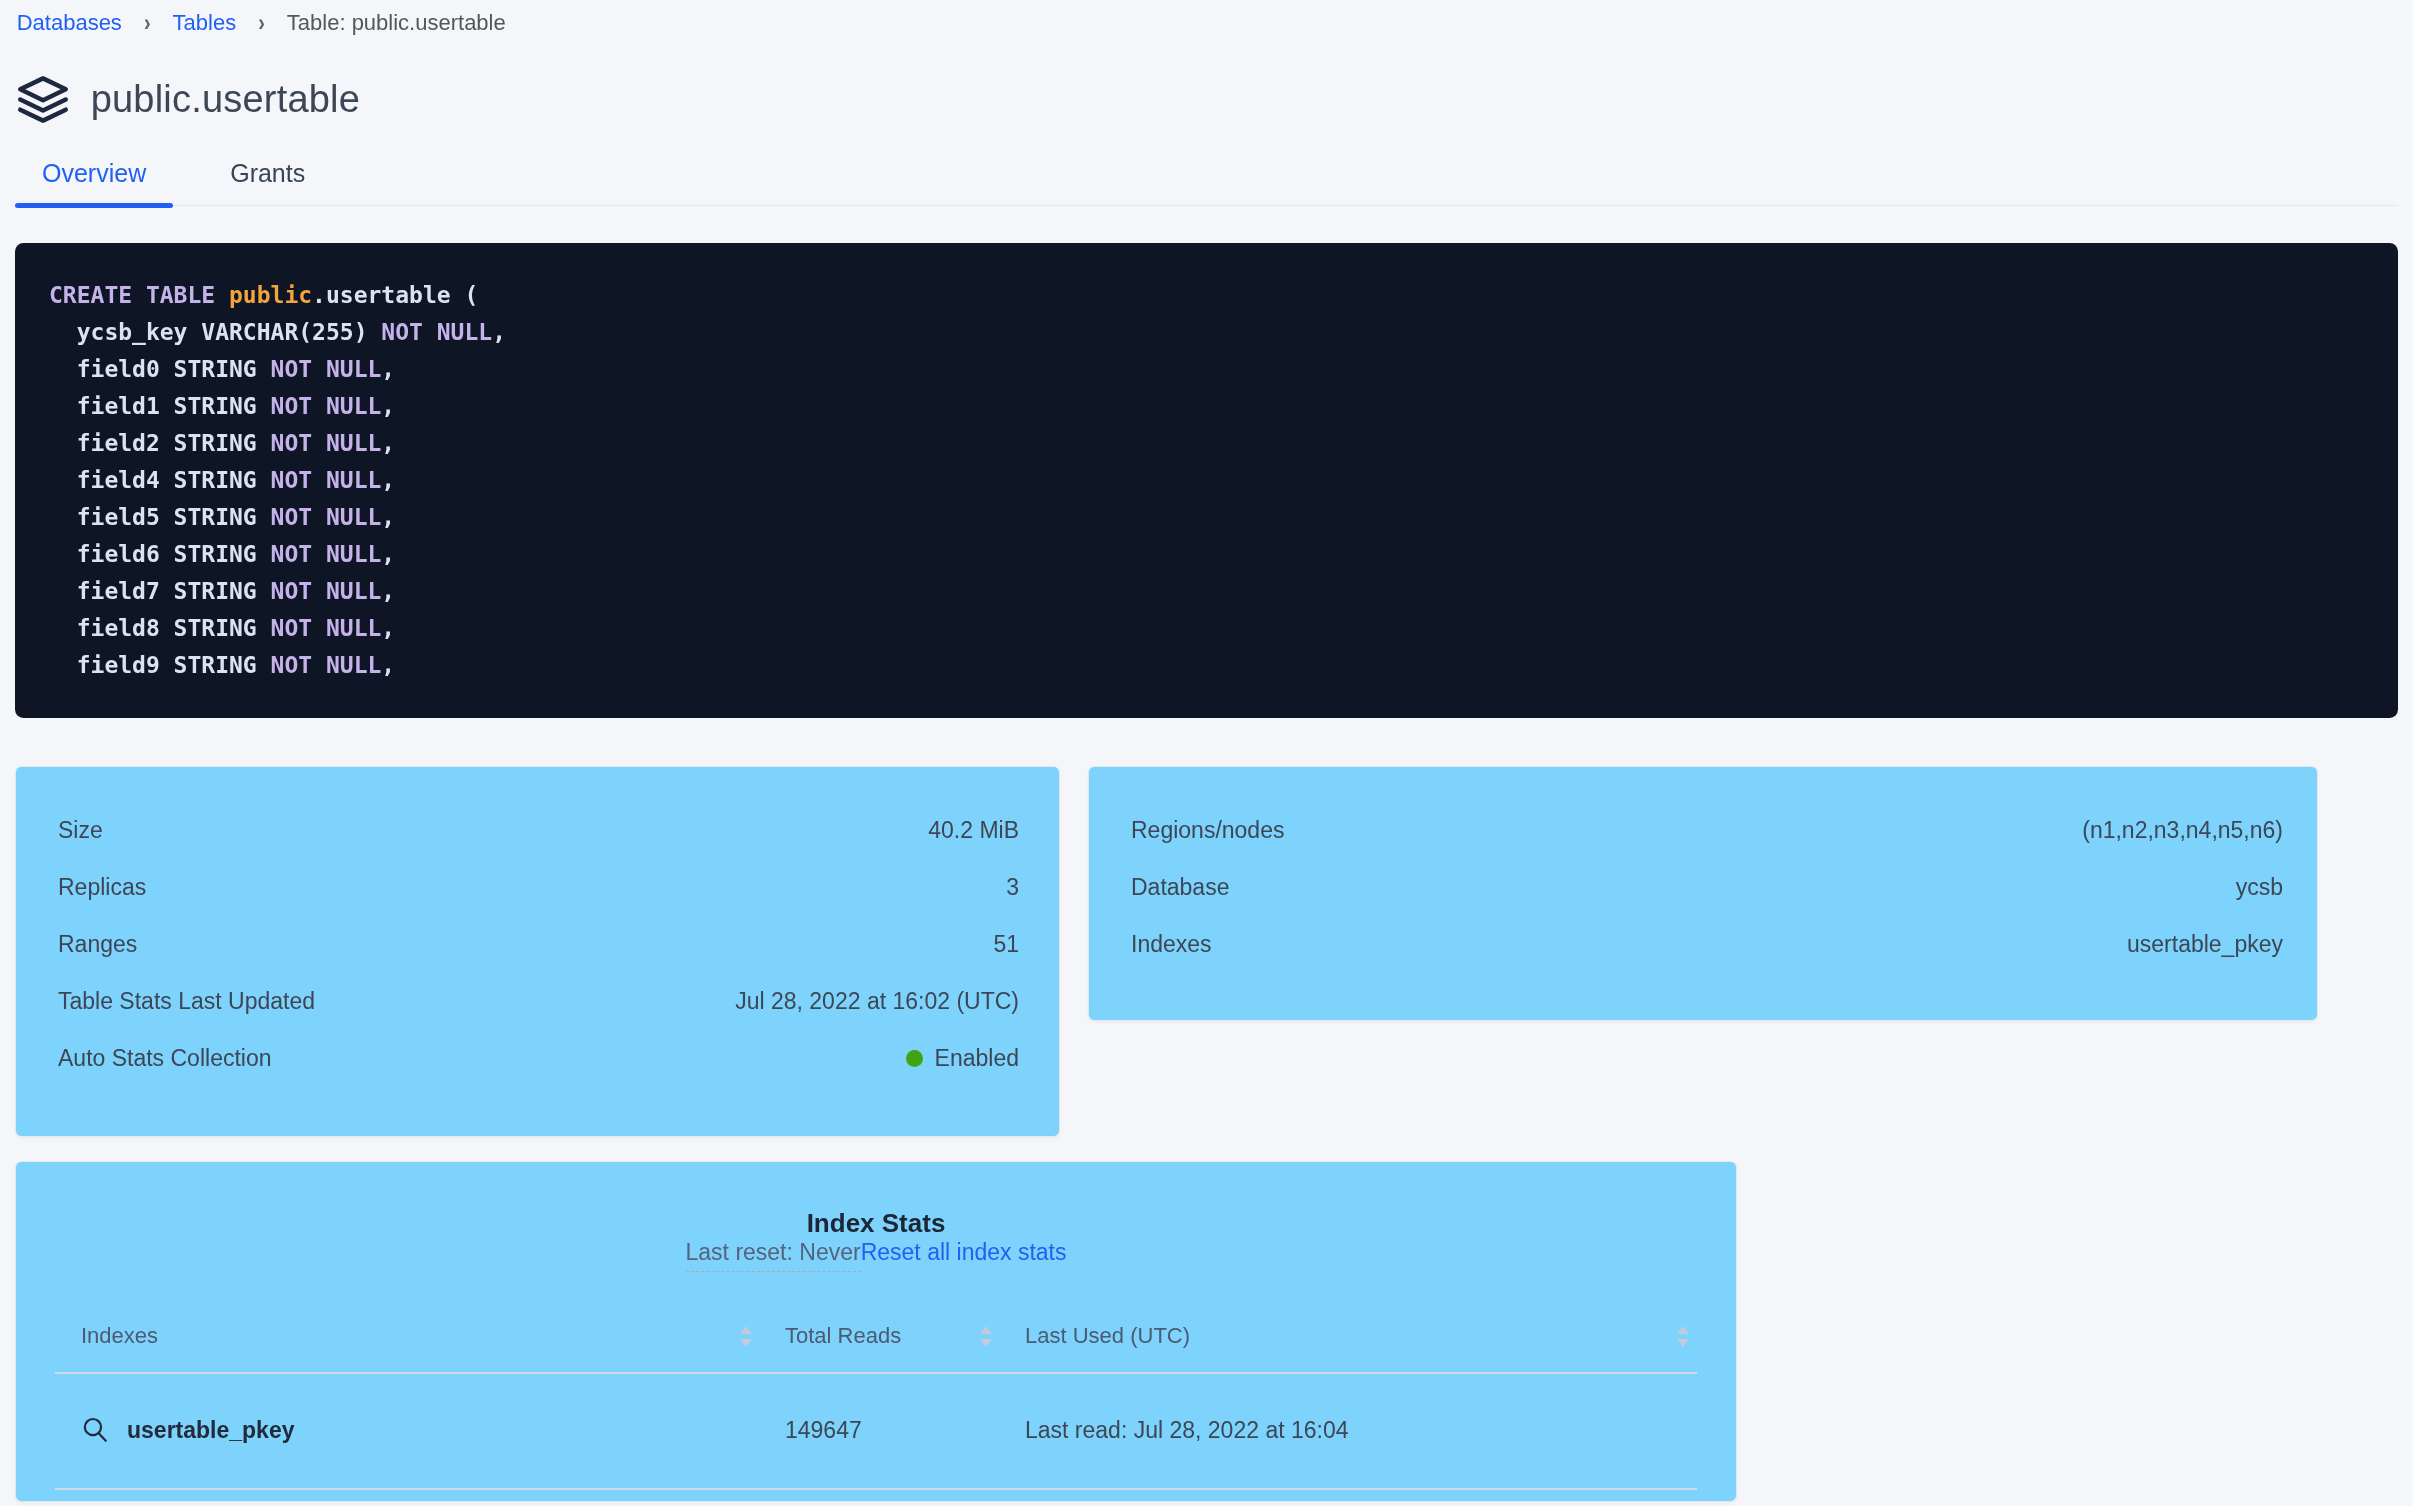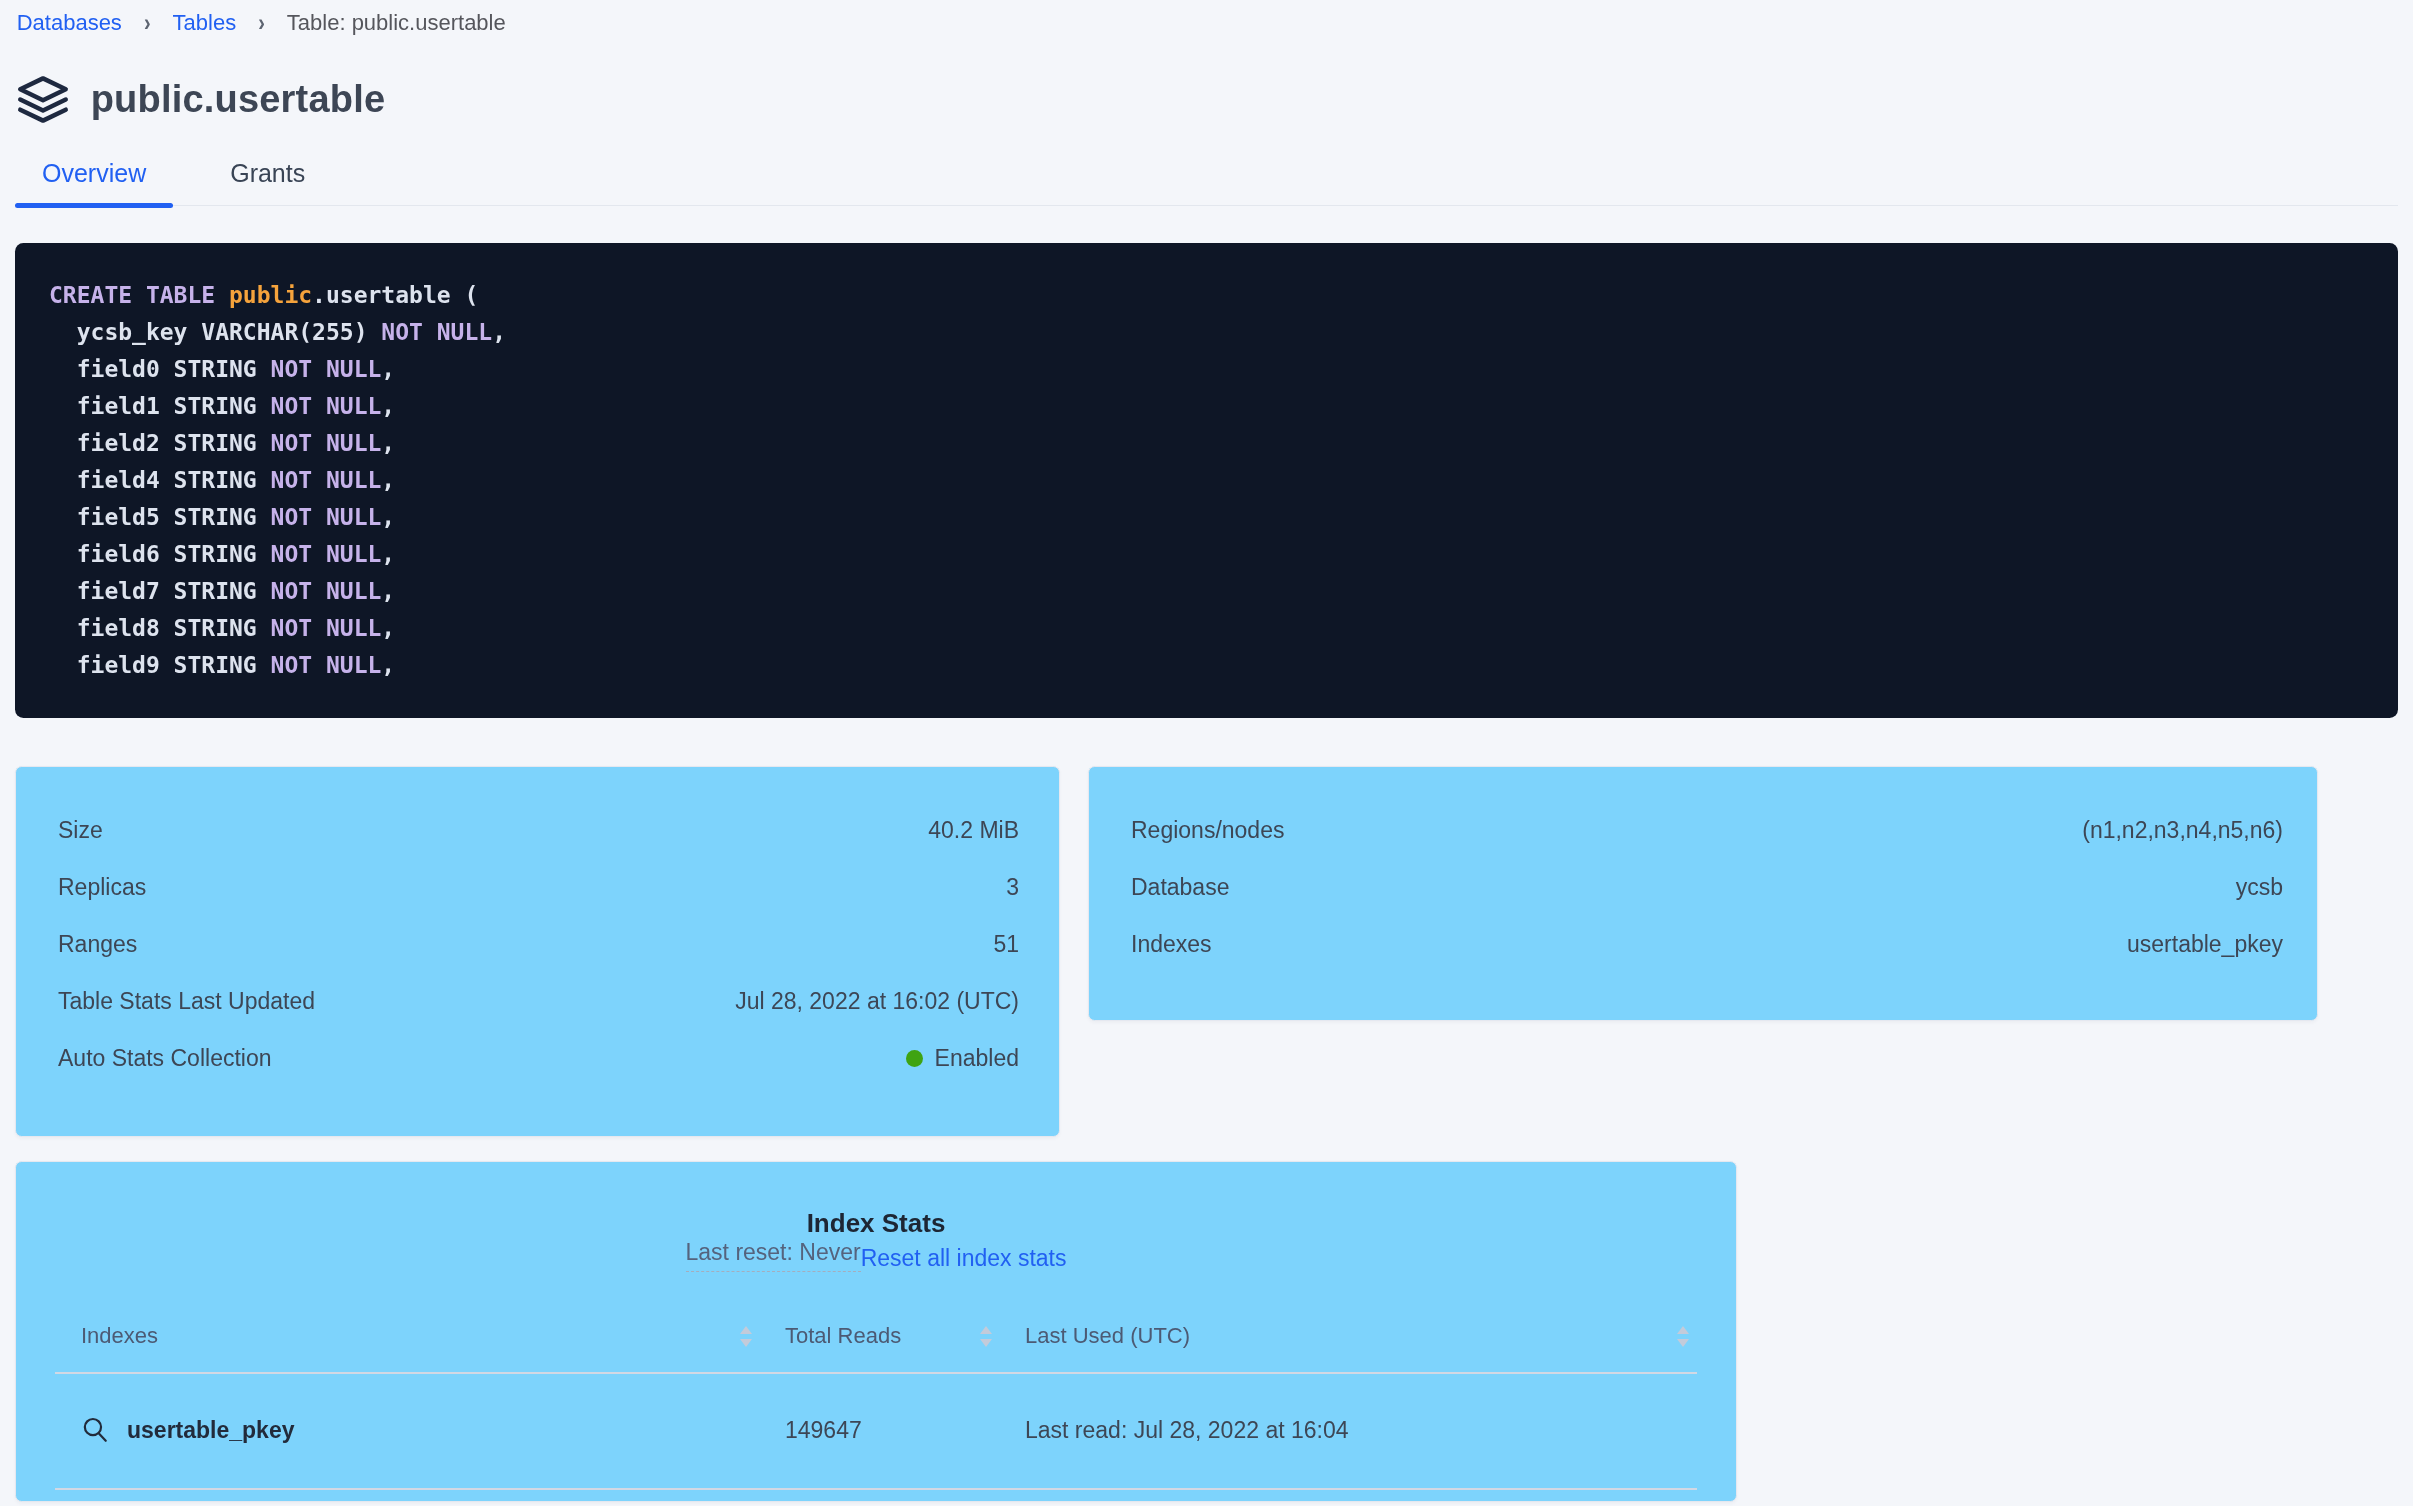--- a/index.html
+++ b/index.html
@@ -15,21 +15,21 @@
   .breadcrumb {
     display: flex; align-items: center; gap: 22px;
     padding: 10px 0 0 1.7px; font-size: 22px;
   }
   .breadcrumb a { color: #2160f2; text-decoration: none; cursor: pointer; }
   .breadcrumb .sep { color: #5d6471; font-size: 20px; font-weight: bold; transform: scaleY(1.15); }
   .breadcrumb .current { color: #55565c; }
 
   
   .page-title-row { display: flex; align-items: center; gap: 22px; margin-top: 39px; padding-left: 1.7px; }
-  .page-title-row h1 { font-size: 38px; font-weight: 700; color: #3d4655; letter-spacing: 0.2px; }
+  .page-title-row h1 { font-size: 38px; font-weight: 400; color: #3d4655; letter-spacing: 0.2px; }
   .layers-icon { width: 52px; height: 49px; }
 
   
   .tabs {
     display: flex; gap: 30px; margin-top: 35px;
     border-bottom: 1.7px solid #e3e7ee; position: relative;
   }
   .tab {
     position: relative; padding: 0 27px 17px 27px;
     font-size: 25px; color: #394455; cursor: pointer;
@@ -67,21 +67,21 @@
   }
   .stat-value { display: flex; align-items: center; gap: 11.8px; }
   .status-dot {
     width: 17px; height: 17px; border-radius: 50%; background: #3fa312; display: inline-block;
   }
 
   
   .index-card { margin-top: 23.6px; width: 1722px; height: 341px; padding: 46px 39px 0 39px; }
   .index-head { display: flex; justify-content: space-between; align-items: center; flex-direction: column; }
   .index-title { font-size: 26px; font-weight: 700; color: #1d2634; }
-  .index-head-right { display: flex; align-items: flex-end; }
+  .index-head-right { display: flex; align-items: flex-start; }
   .last-reset {
     font-size: 23px; color: #55637d;
     border-bottom: 1.7px dashed #a4adbd; padding-bottom: 5px; cursor: default;
   }
   .reset-link { font-size: 23px; color: #2160f2; text-decoration: none; cursor: pointer; }
 
   .tbl-header {
     margin-top: 29px; height: 73px; display: flex; align-items: center;
     border-bottom: 2.5px solid #d2d8e4; font-size: 22px; color: #4c5a74;
   }

